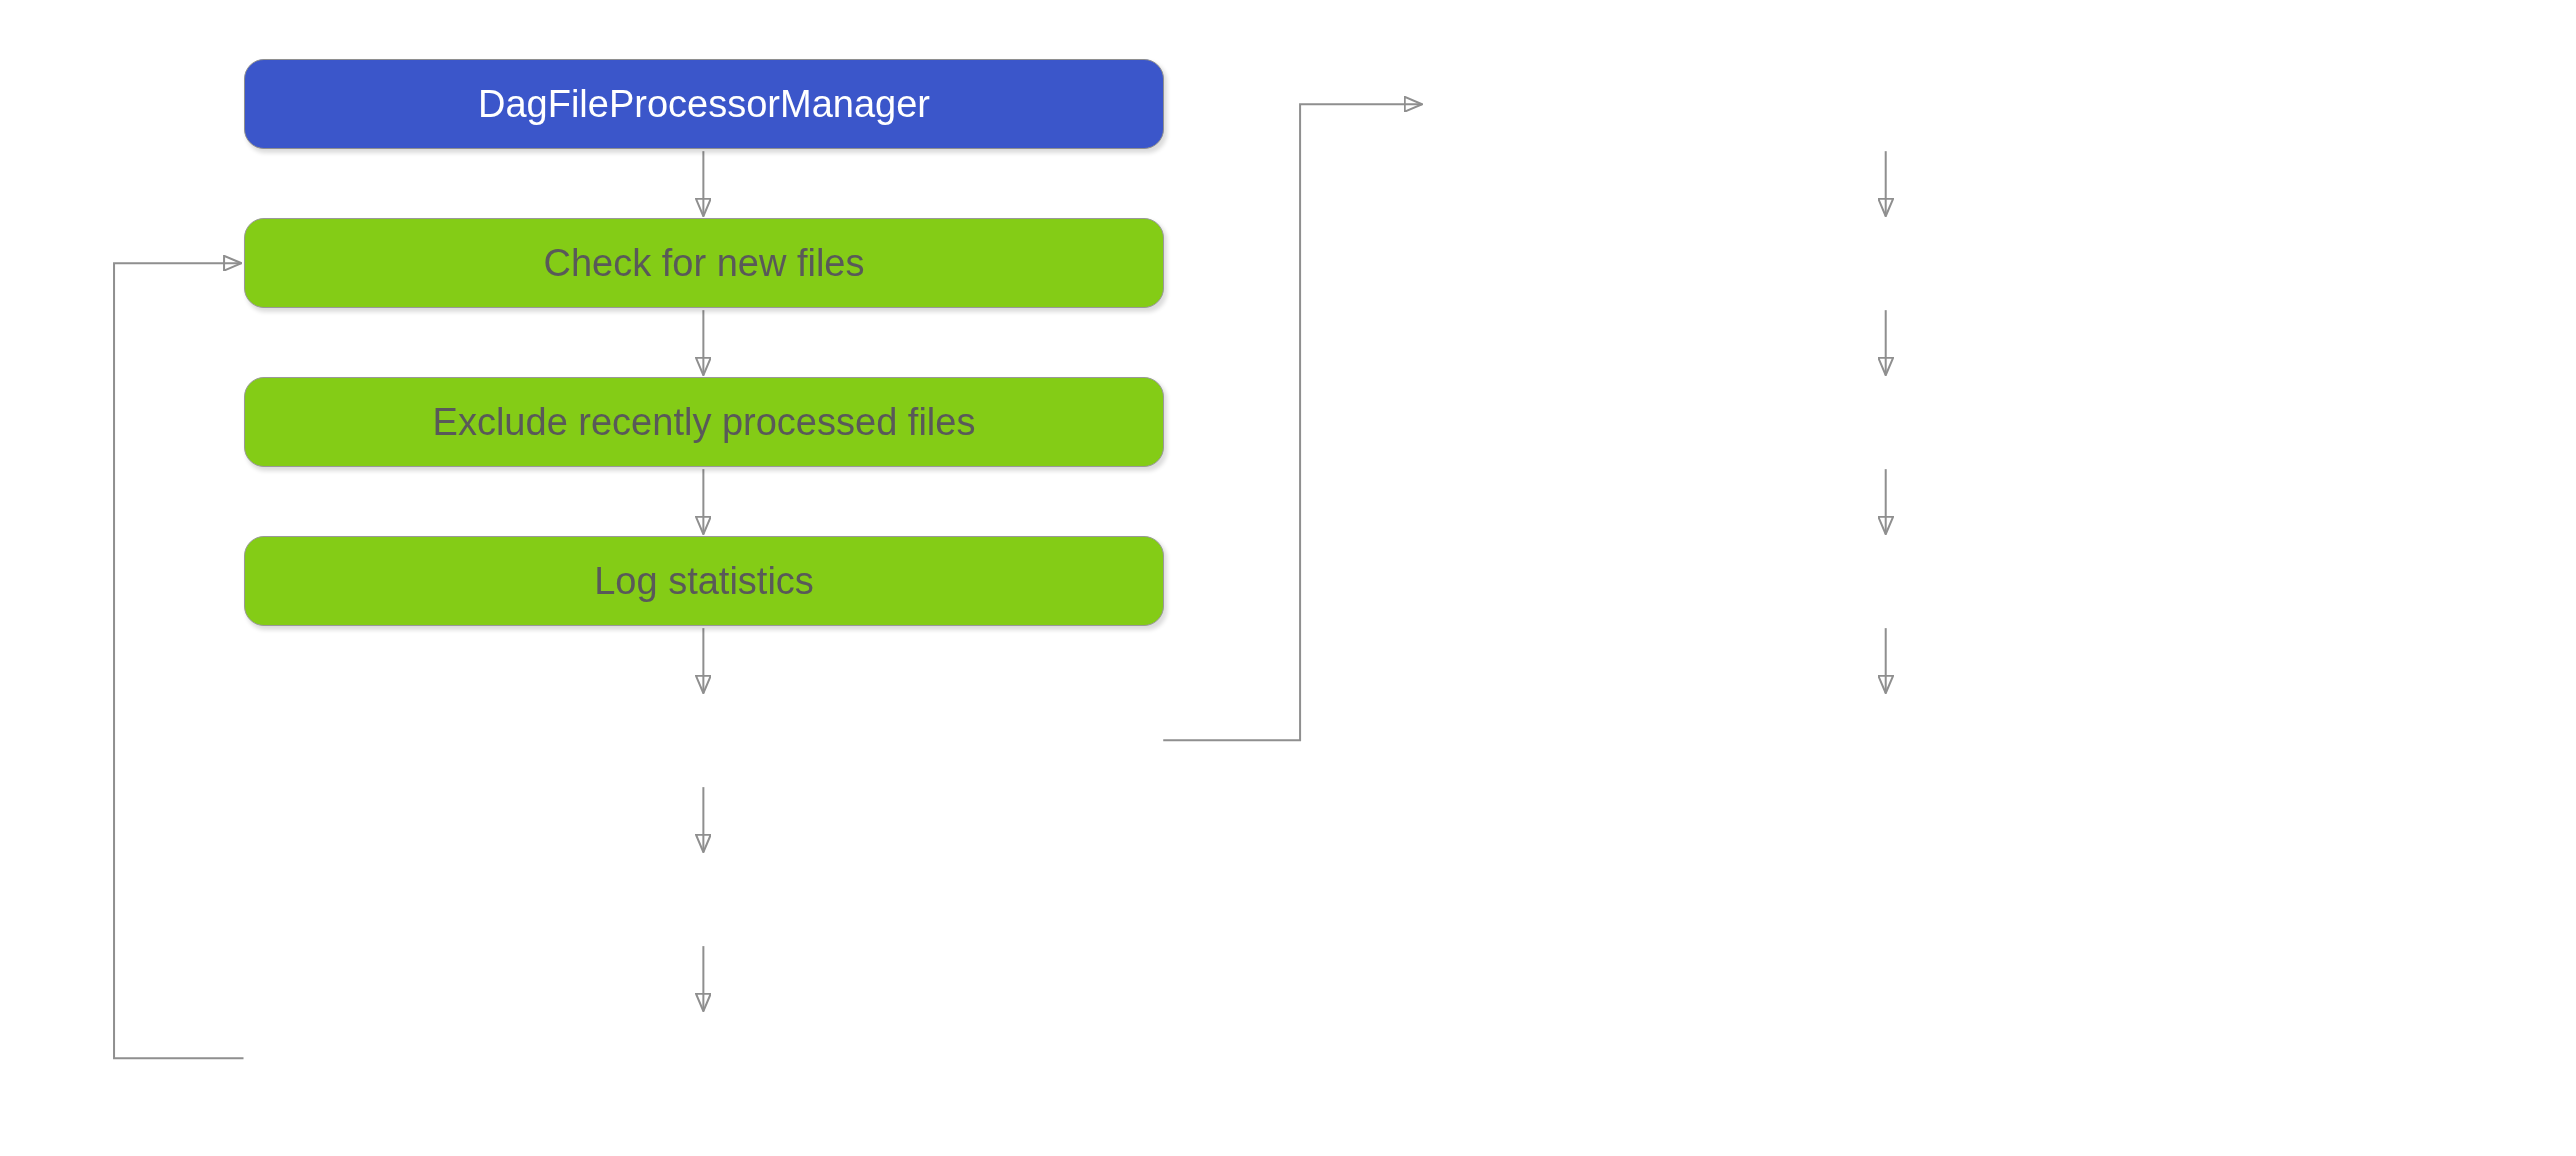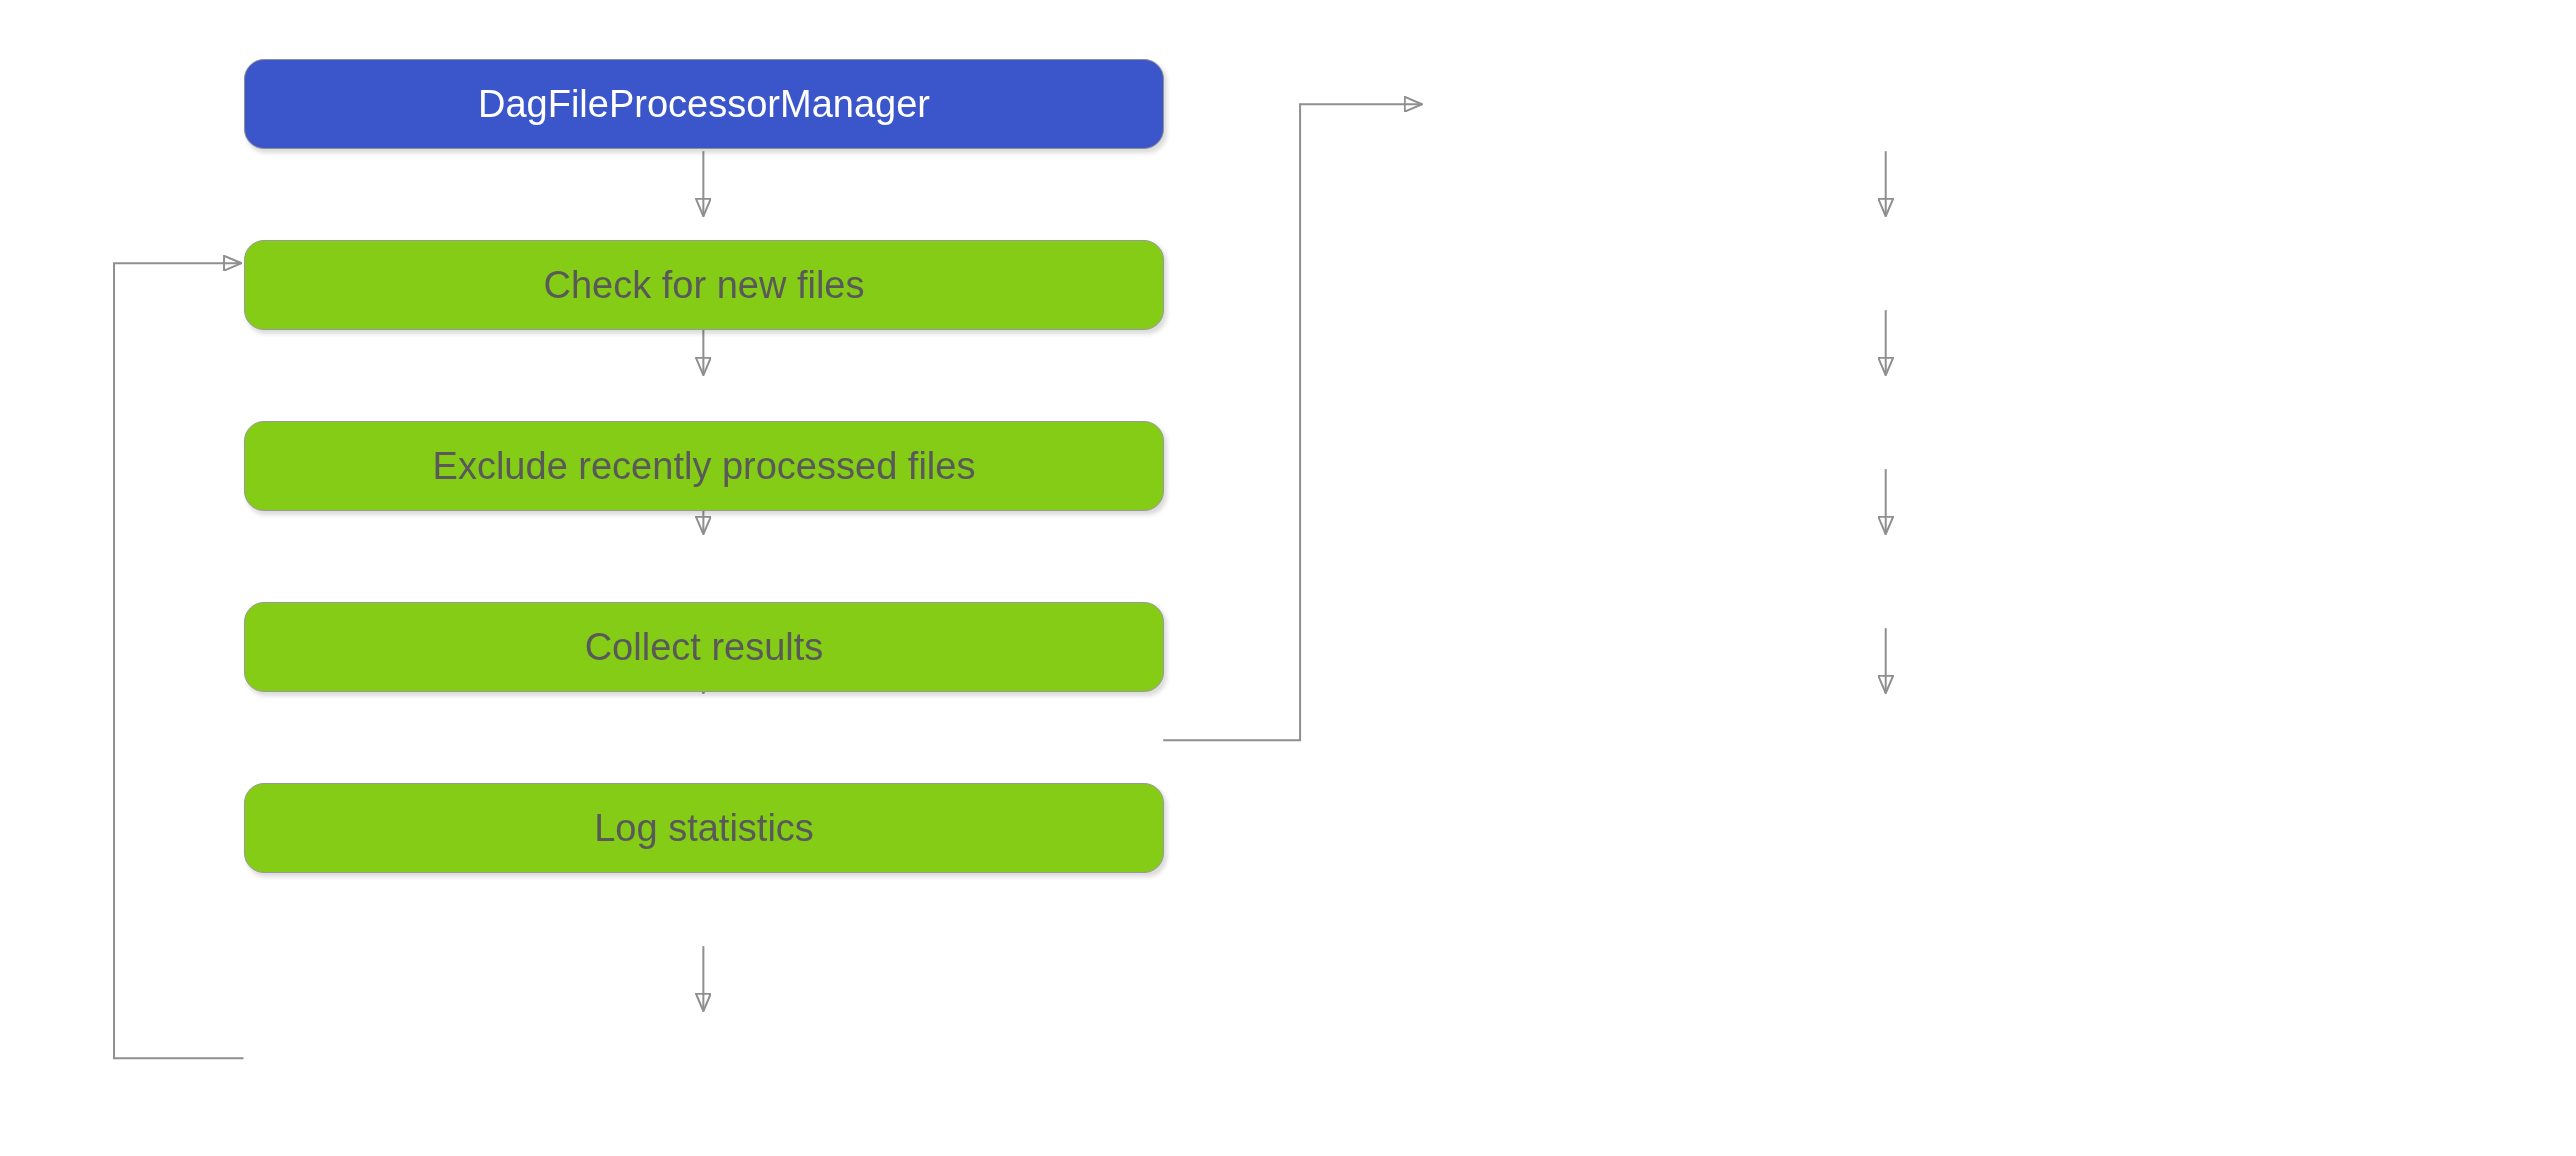--- a/index.html
+++ b/index.html
@@ -26,21 +26,21 @@
   .connector-layer line {
     fill: none;
     stroke: #8f8f8f;
     stroke-width: 3;
   }
   .flow-column {
     position: absolute;
     top: 59px;
     display: flex;
     flex-direction: column;
-    gap: 91px;
+    gap: 69px;
   }
   .flow-column.left  { left: 244px;  width: 920px; }
   .flow-column.right { left: 1424px; width: 923px; }
   .node {
     box-sizing: border-box;
     height: 90px;
     border-radius: 20px;
     display: flex;
     align-items: center;
     justify-content: center;
@@ -92,22 +92,19 @@
     <div class="node header">
       <span class="node-label">DagFileProcessorManager</span>
     </div>
     <div class="node step">
       <span class="node-label">Check for new files</span>
     </div>
     <div class="node step">
       <span class="node-label">Exclude recently processed files</span>
     </div>
     <div class="node step">
-      <span class="node-label">Collect results</span>
-    </div>
-    <div class="node step">
       <span class="node-label">Log statistics</span>
     </div>
   </div>
 
 
 </div>
 
 
 </body></html>

